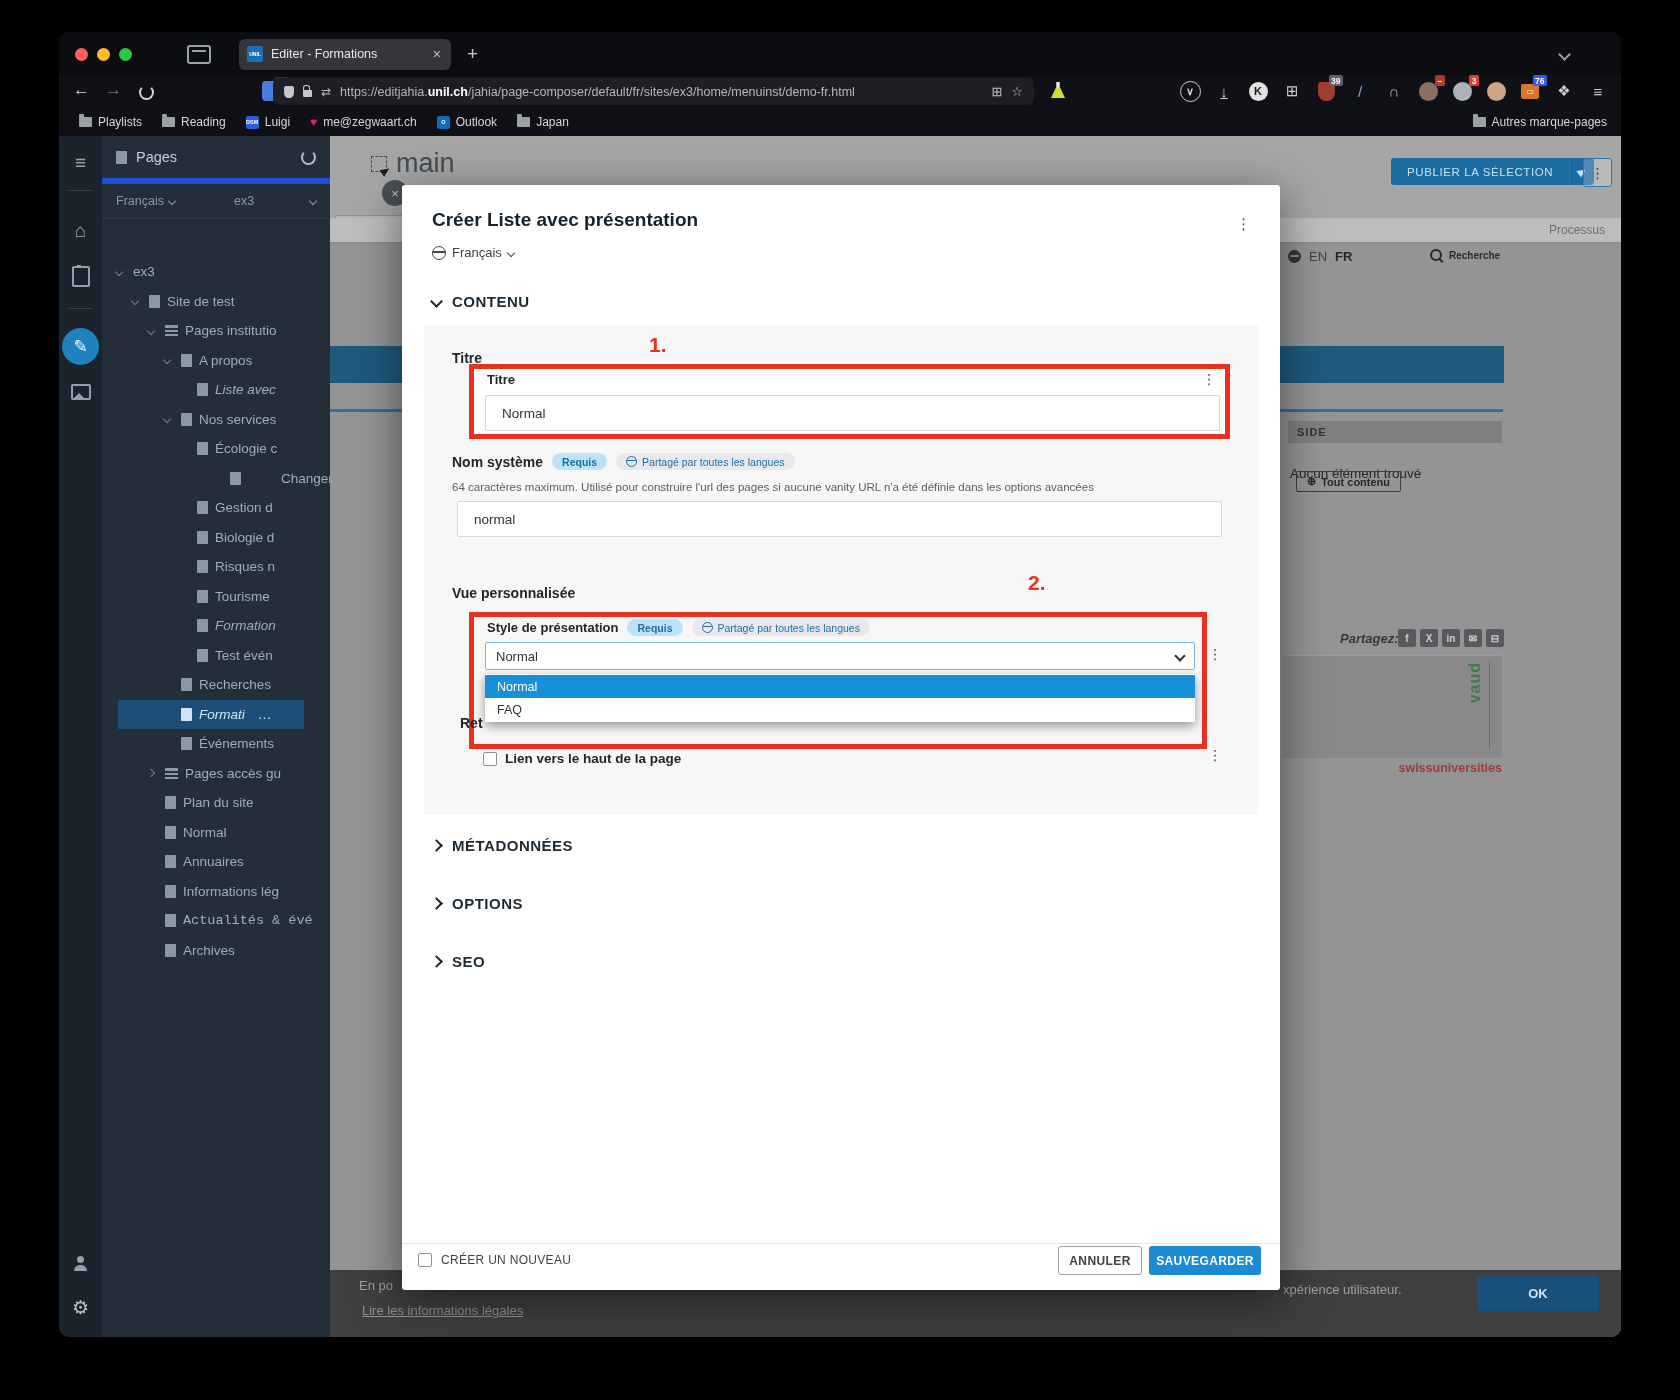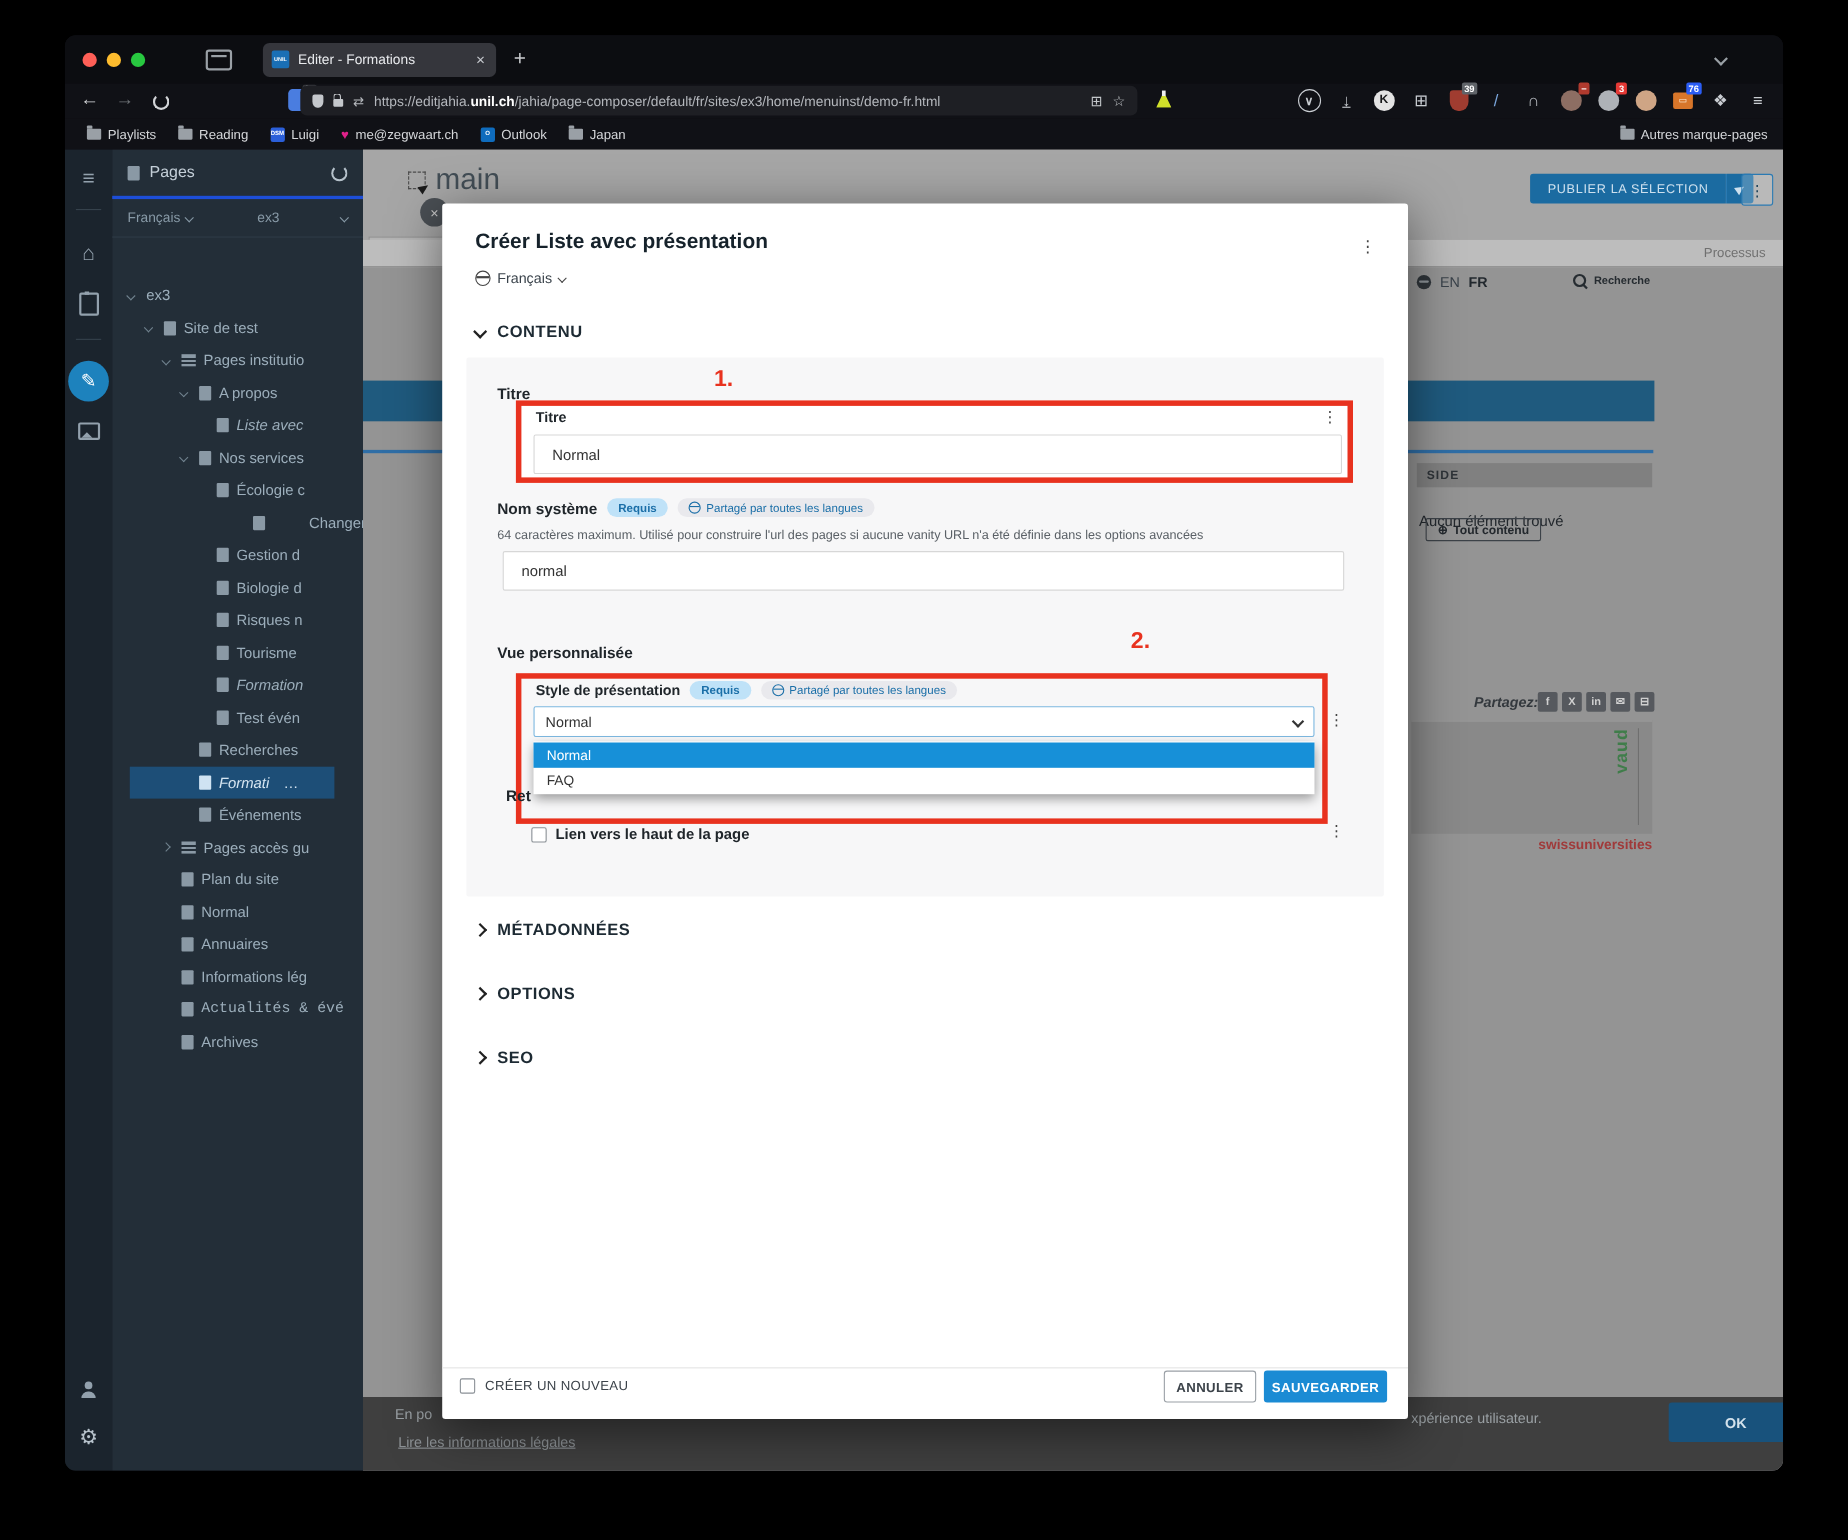--- a/index.html
+++ b/index.html
@@ -60,21 +60,21 @@
   #rail-edit{width:37px;height:37px;border-radius:50%;background:#1d82bd;color:#fff;display:flex;align-items:center;justify-content:center;font-size:17px;}
   .clip-ic{width:14px;height:17px;border:2px solid #93a1ad;border-radius:2px;position:relative;}
   .clip-ic::before{content:'';position:absolute;top:-3px;left:3px;width:4px;height:3px;background:#93a1ad;}
   .imgs-ic{width:16px;height:12px;border:2px solid #93a1ad;border-radius:2px;position:relative;}
   .imgs-ic::after{content:'';position:absolute;left:1px;bottom:0;border-left:5px solid transparent;border-right:5px solid transparent;border-bottom:5px solid #93a1ad;}
   .person-ic{width:16px;height:15px;position:relative;}
   .person-ic::before{content:'';position:absolute;left:4px;top:0;width:7px;height:7px;border-radius:50%;background:#93a1ad;}
   .person-ic::after{content:'';position:absolute;left:1px;bottom:0;width:13px;height:6px;border-radius:6px 6px 0 0;background:#93a1ad;}
   #panel{width:228px;background:#232e38;position:relative;flex:none;}
   #panel-title{height:50px;line-height:50px;text-align:center;color:#ccd7df;font-size:17.5px;border-bottom:1px solid #2f3b46;}
-  #pages-row{height:42px;display:flex;align-items:center;padding:0 14px;color:#c4cfd8;font-size:14.5px;gap:9px;border-bottom:3px solid #1d4ed8;}
+  #pages-row{height:42px;display:flex;align-items:center;padding:0 14px;color:#c4cfd8;font-size:14.5px;gap:9px;border-bottom:6px solid #1d4ed8;}
   .i-page{width:11px;height:13px;background:#8a99a5;border-radius:1px;display:inline-block;flex:none;}
   .i-menu{width:13px;height:11px;display:inline-block;flex:none;
           background:linear-gradient(#8a99a5 0 3px,transparent 3px 5px,#8a99a5 5px 7px,transparent 7px 9px,#8a99a5 9px 11px);}
   #refresh-ic{margin-left:auto;width:11px;height:11px;border:2px solid #b5c1ca;border-radius:50%;border-top-color:transparent;}
   #lang-row{height:34px;display:flex;align-items:center;padding:0 14px;color:#8799a6;font-size:12.5px;border-bottom:1px solid #2f3b46;gap:5px;}
   #lang-row .cv{width:5px;height:5px;border-width:1.5px;}
   #site-name{margin-left:54px;}
   #lang-row .endcv{margin-left:auto;}
   #tree{padding-top:38px;overflow:hidden;}
   .trow{height:29.5px;display:flex;align-items:center;color:#9caebb;font-size:13.5px;white-space:nowrap;overflow:hidden;gap:7px;}
@@ -116,21 +116,21 @@
   #social{position:absolute;left:1068px;top:386px;display:flex;gap:4px;}
   .soc{width:18px;height:18px;background:#56595e;border-radius:2px;color:#cfcfcf;font-size:10px;font-weight:bold;display:flex;align-items:center;justify-content:center;}
   #graybox{position:absolute;left:953px;top:412px;width:219px;height:102px;background:#898989;border-top:1px solid #9c9c9c;}
   #vaud{position:absolute;right:18px;top:6px;writing-mode:vertical-rl;transform:rotate(180deg);color:#3f7d4a;font-weight:bold;font-size:16px;letter-spacing:1px;}
   #vline{position:absolute;right:12px;top:6px;width:1px;height:88px;background:#6f6f6f;}
   #swissu{position:absolute;left:953px;top:518px;width:219px;text-align:right;color:#a03a3a;font-weight:bold;font-size:12.5px;}
   #cookiebar{position:absolute;left:0;bottom:0;width:100%;height:67px;background:#3f3f3f;color:#9aa0a4;font-size:13px;}
   #cookie-left{position:absolute;left:29px;top:8px;}
   #cookie-right{position:absolute;left:953px;top:12px;}
   #cookie-link{position:absolute;left:32px;top:33px;text-decoration:underline;color:#8d9296;}
-  #ok-btn{position:absolute;left:1147px;top:5px;width:122px;height:36px;background:#18527c;border-radius:3px;color:#d3e2ec;font-weight:bold;font-size:13px;display:flex;align-items:center;justify-content:center;margin-left:40px;}
+  #ok-btn{position:absolute;left:1147px;top:5px;width:122px;height:36px;background:#18527c;border-radius:3px;color:#d3e2ec;font-weight:bold;font-size:13px;display:flex;align-items:center;justify-content:center;}
   
   #modal{position:absolute;left:72px;top:49px;width:878px;height:1105px;background:#fff;border-radius:3px;
          box-shadow:0 10px 45px rgba(0,0,0,.5);z-index:50;}
   #m-title{position:absolute;left:30px;top:24px;font-size:19px;font-weight:600;color:#16222b;}
   #m-kebab{position:absolute;left:834px;top:30px;color:#444;font-size:15px;}
   #m-lang{position:absolute;left:30px;top:60px;display:flex;align-items:center;gap:6px;font-size:13px;color:#3a434b;}
   .globe-o{width:12px;height:12px;border:1.5px solid #444;border-radius:50%;position:relative;display:inline-block;}
   .globe-o::after{content:'';position:absolute;left:0;top:4.5px;width:12px;height:1.5px;background:#444;}
   .m-sec{position:absolute;left:30px;display:flex;align-items:center;gap:11px;font-size:15px;font-weight:bold;color:#1d2a33;letter-spacing:0.5px;}
   .m-sec .cv{border-color:#222;}

